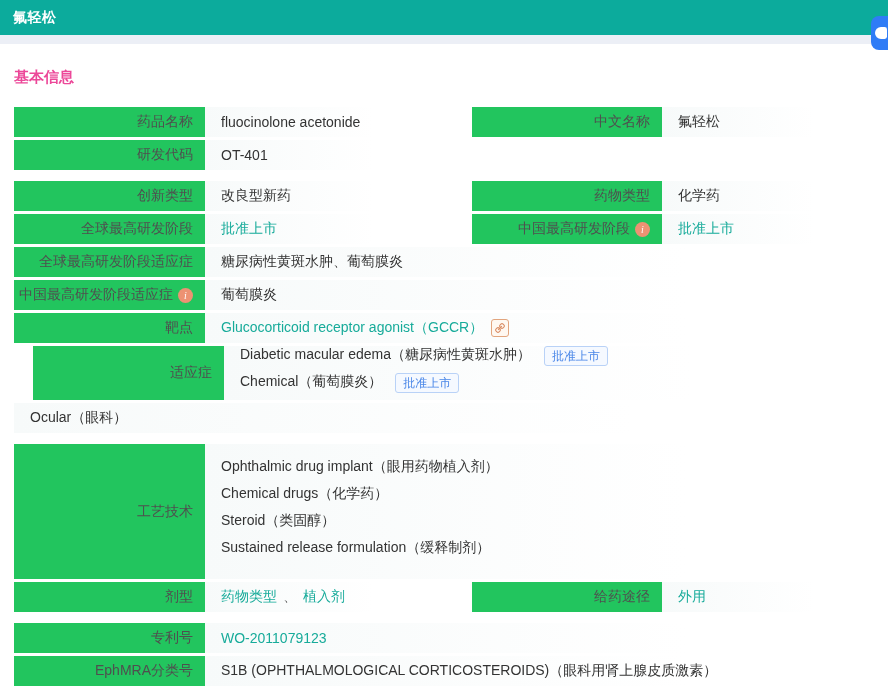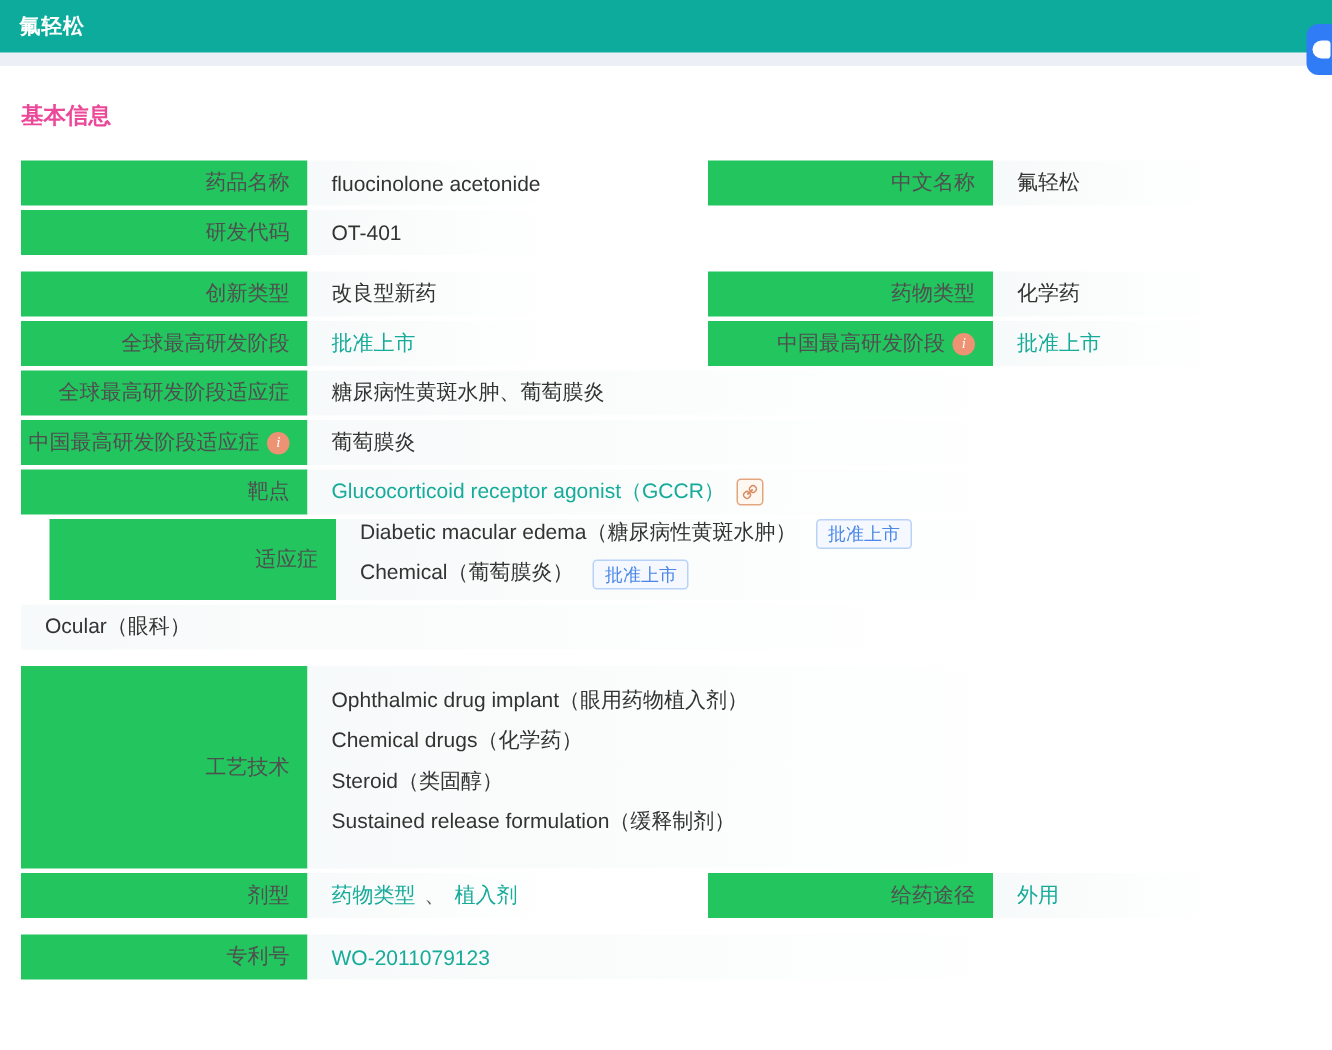--- a/index.html
+++ b/index.html
@@ -194,14 +194,20 @@
     </div>
   </div>
 
   <div class="row h30 gap-before">
     <div class="cell-label">专利号</div>
     <div class="cell-value">
         <a class="link">WO-2011079123</a>
       </div>
   </div>
 
+  <div class="row h30">
+    <div class="cell-label">EphMRA分类号</div>
+    <div class="cell-value">
+        <span>S1B (OPHTHALMOLOGICAL CORTICOSTEROIDS)（眼科用肾上腺皮质激素）</span>
+      </div>
+  </div>
 
 </div>
 
 </body></html>

